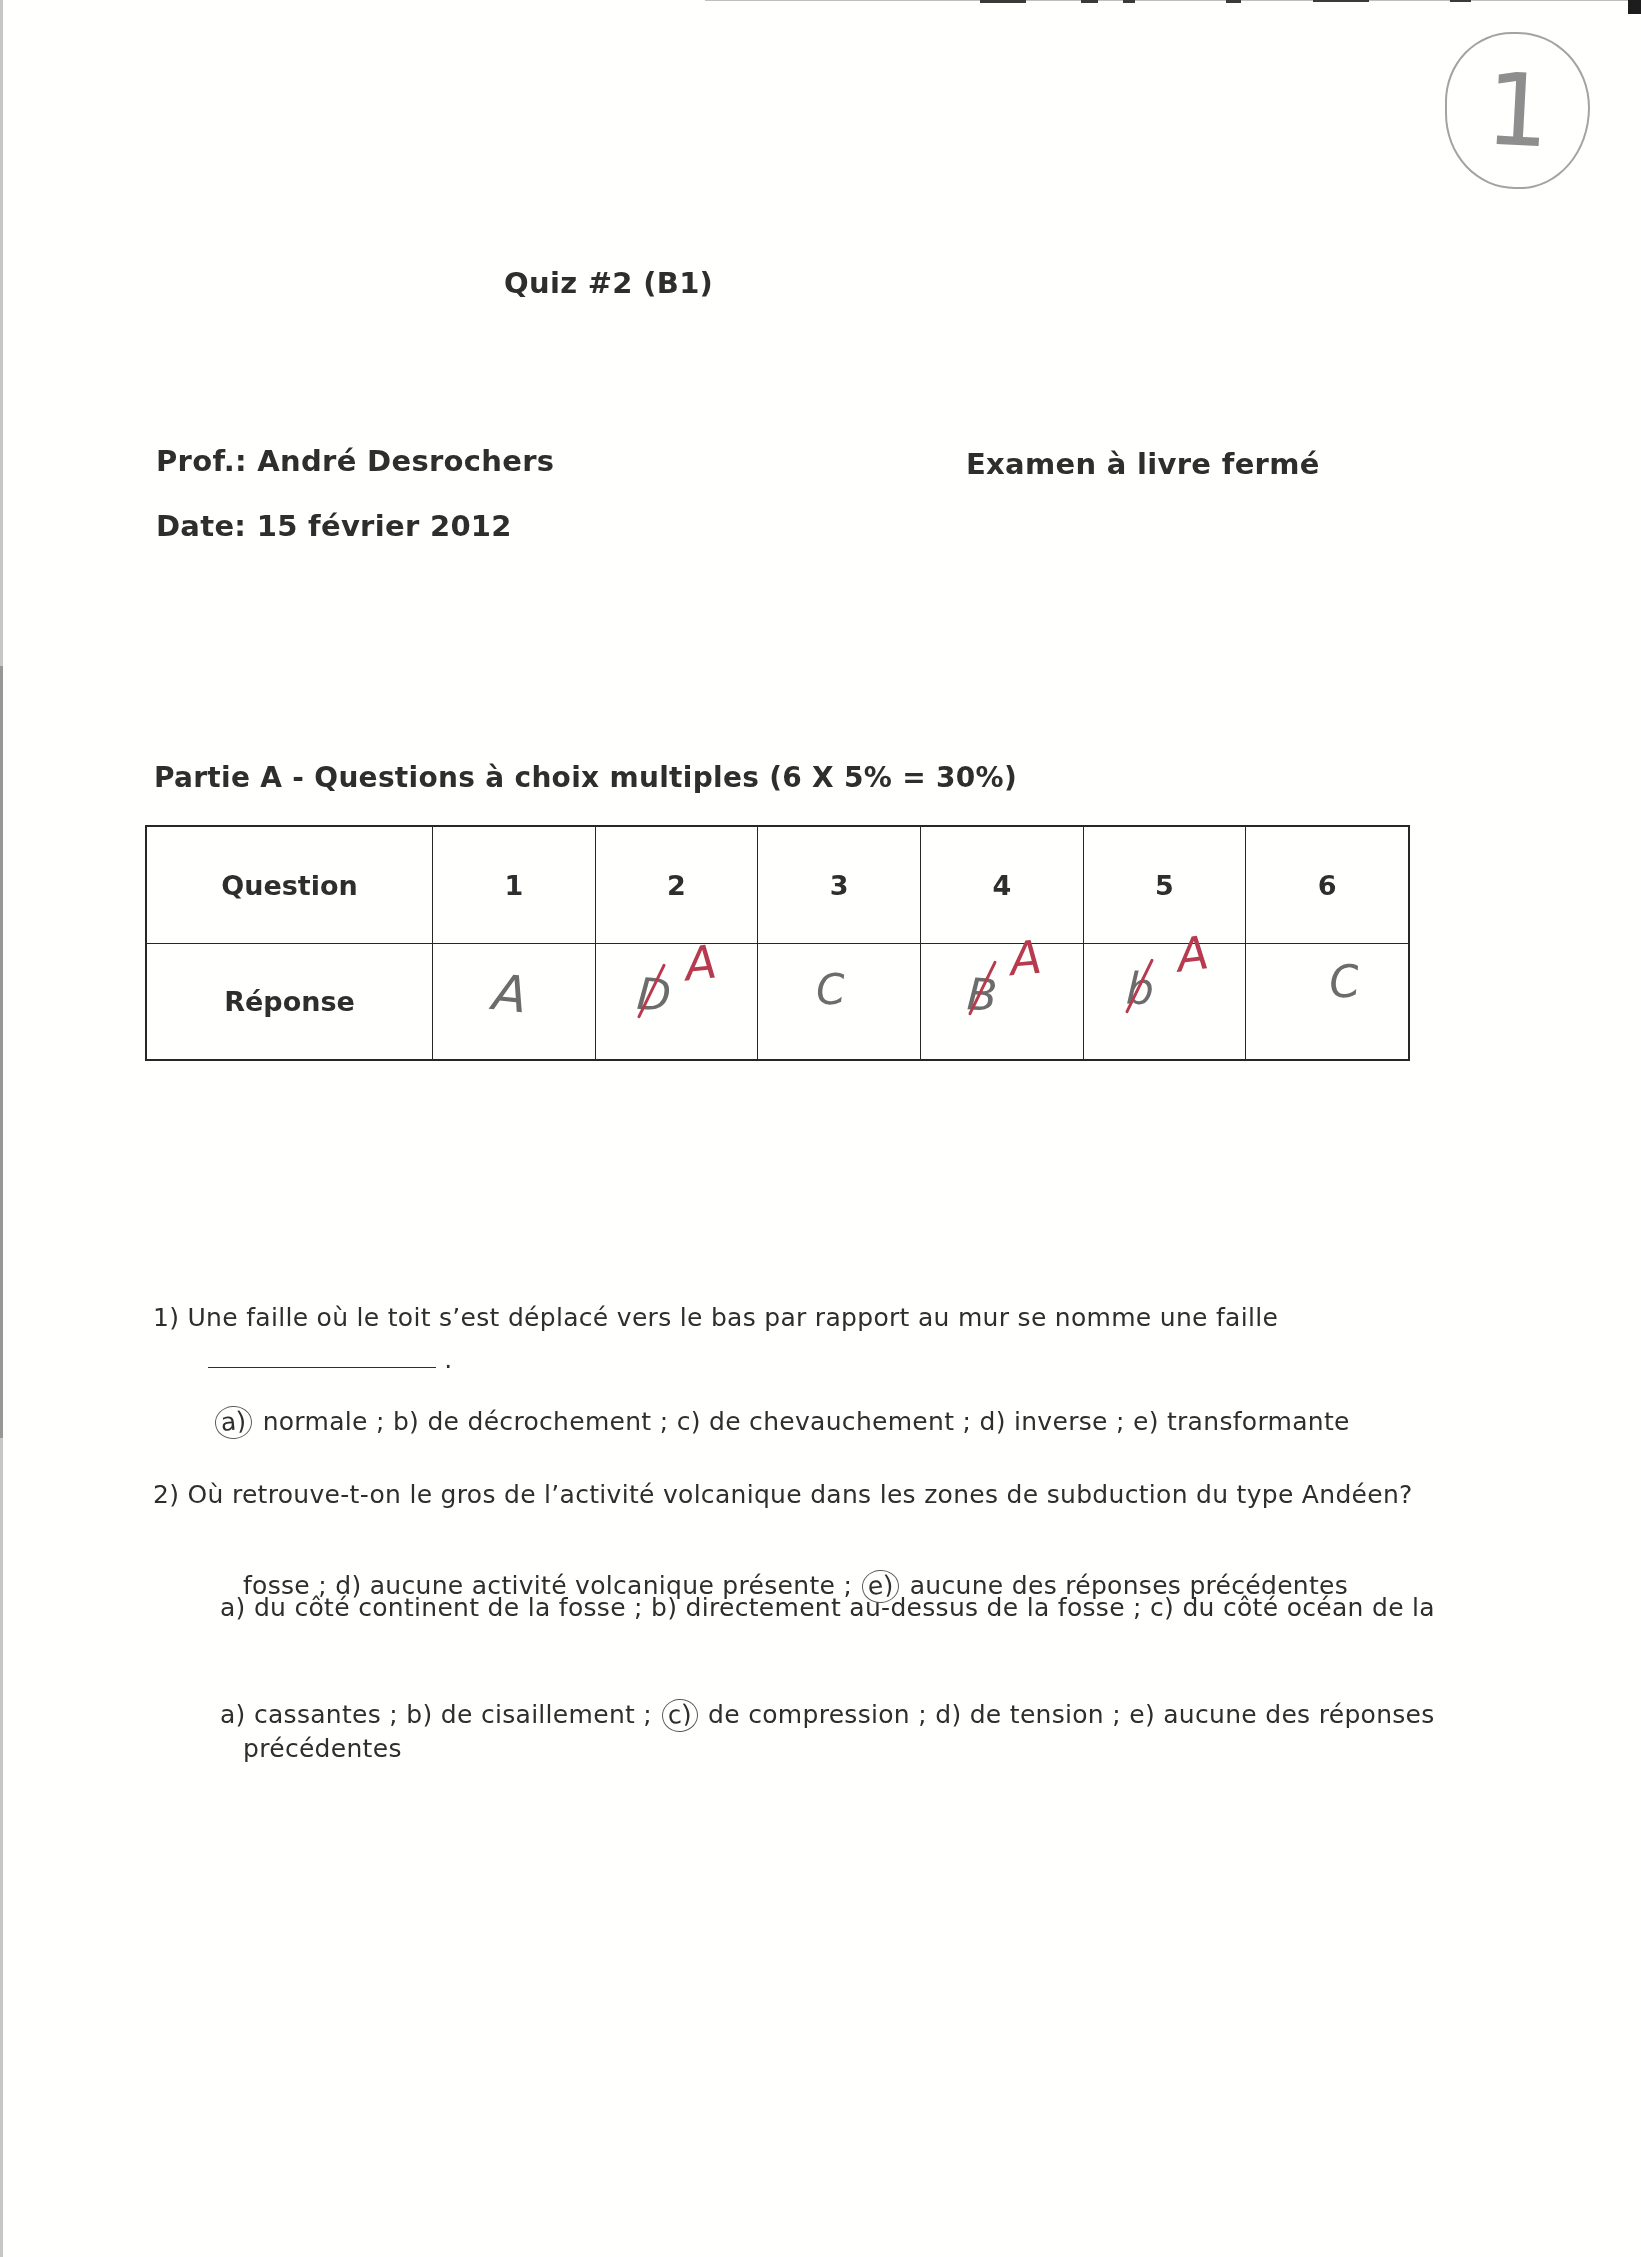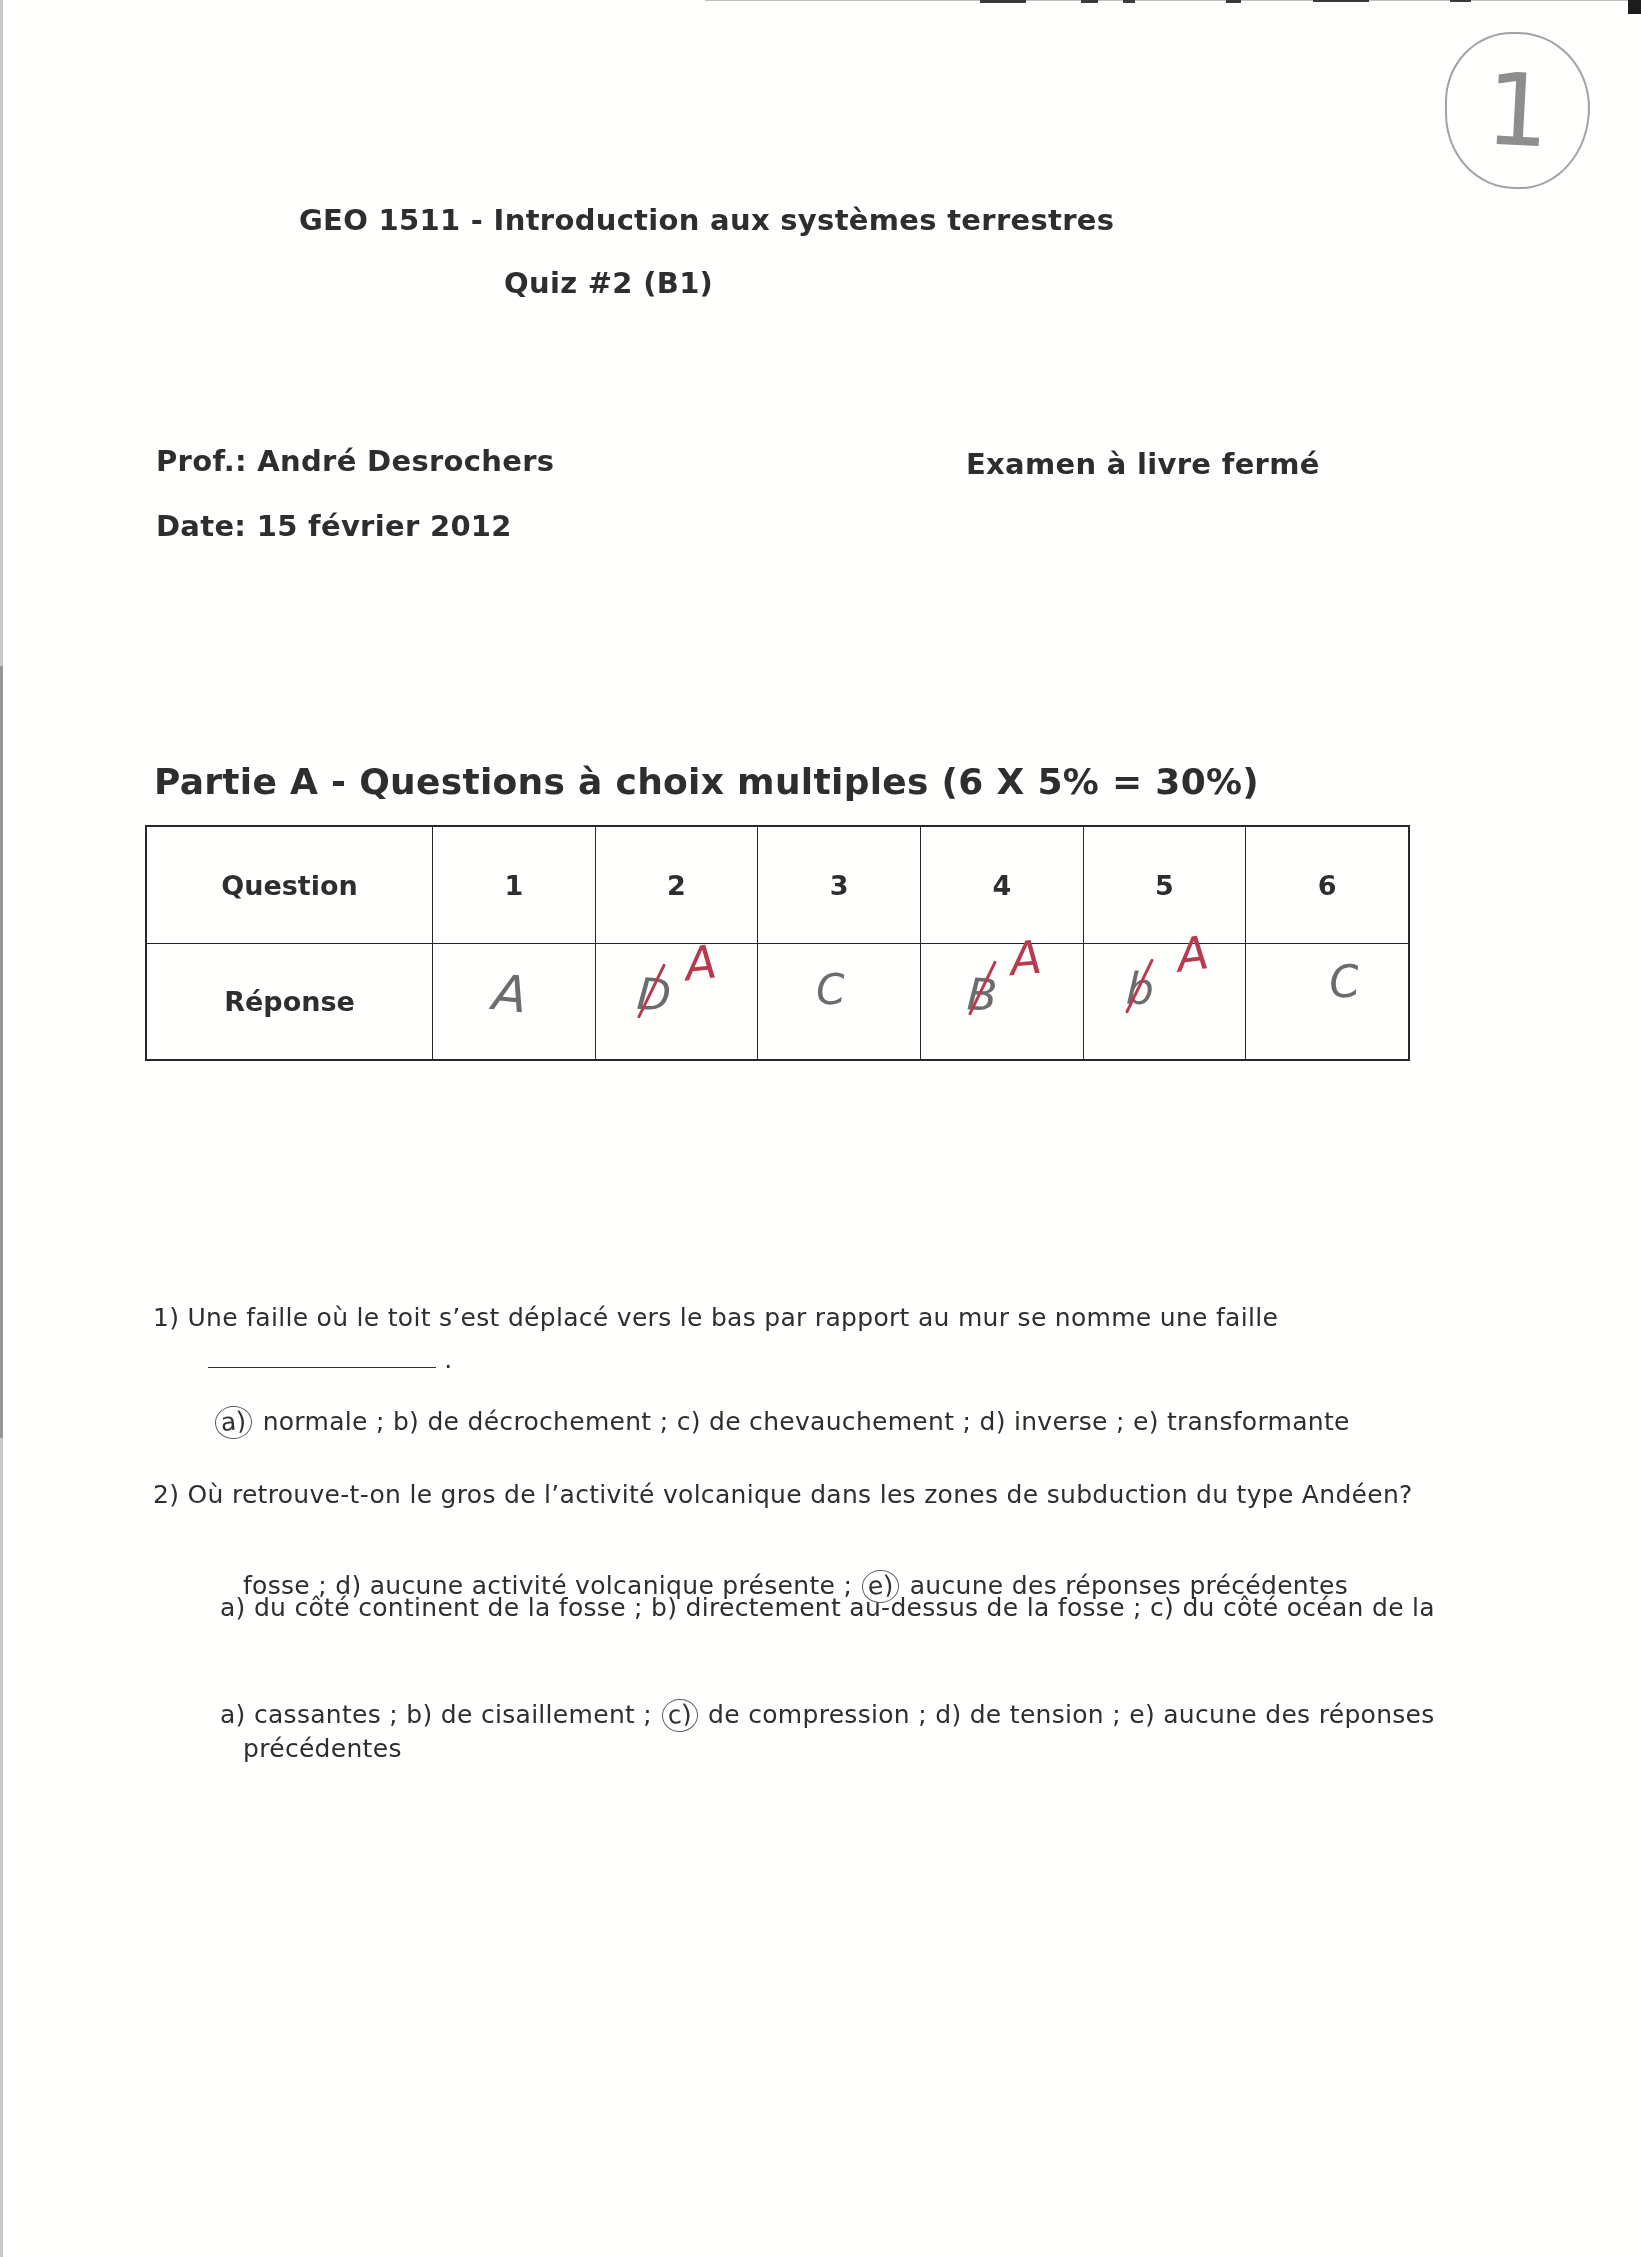--- a/index.html
+++ b/index.html
@@ -14,21 +14,21 @@
   
   .scan-left-edge{position:absolute;left:0;top:0;width:2.9px;height:2257px;background:#c7c7c7;}
   .scan-left-edge-dark{position:absolute;left:0;top:666px;width:2.9px;height:772px;background:#979797;}
   .scan-top-hairline{position:absolute;left:705px;top:0;width:937px;height:1px;background:#8a8a8a;opacity:.55;}
   .scan-dash{position:absolute;top:0;height:2.9px;background:#3a3a3a;}
   .scan-corner{position:absolute;right:0;top:0;width:12.6px;height:13.5px;background:#1d1d1d;}
   
   .t{position:absolute;white-space:nowrap;letter-spacing:0.3px;}
   .bold{font-weight:bold;}
   .sz30{font-size:29px;}
-  .sz29{font-size:36px;}
+  .sz29{font-size:28px;}
   .sz26{font-size:25px;}
   
   .grid-table{
     position:absolute;left:145px;top:825px;
     width:1265px;height:236px;
     display:grid;
     grid-template-columns:285px repeat(6,1fr);
     grid-template-rows:116px 1fr;
     border:2.9px solid #272727;
     box-sizing:border-box;
@@ -102,21 +102,20 @@
   <div class="scan-dash" style="left:1123px;width:11.6px;"></div>
   <div class="scan-dash" style="left:1226px;width:15.4px;"></div>
   <div class="scan-dash" style="left:1313px;width:56px;height:1.9px;"></div>
   <div class="scan-dash" style="left:1450px;width:21px;height:1.9px;"></div>
   <div class="scan-corner"></div>
 
   <div class="grade-circle">
     <span class="grade-num">1</span>
   </div>
 
-  <div class="t bold sz30" style="left:299px;top:203px;">GEO 1511 - Introduction aux systèmes terrestres</div>
   <div class="t bold sz30" style="left:504px;top:266px;">Quiz #2 (B1)</div>
   <div class="t bold sz30" style="left:156px;top:444px;">Prof.: André Desrochers</div>
   <div class="t bold sz30" style="left:966px;top:447px;">Examen à livre fermé</div>
   <div class="t bold sz30" style="left:156px;top:509px;">Date: 15 février 2012</div>
 
   <div class="t bold sz29" style="left:154px;top:761px;">Partie A - Questions à choix multiples (6 X 5% = 30%)</div>
 
   <div class="grid-table">
 
     <div class="cell first">Question</div>

